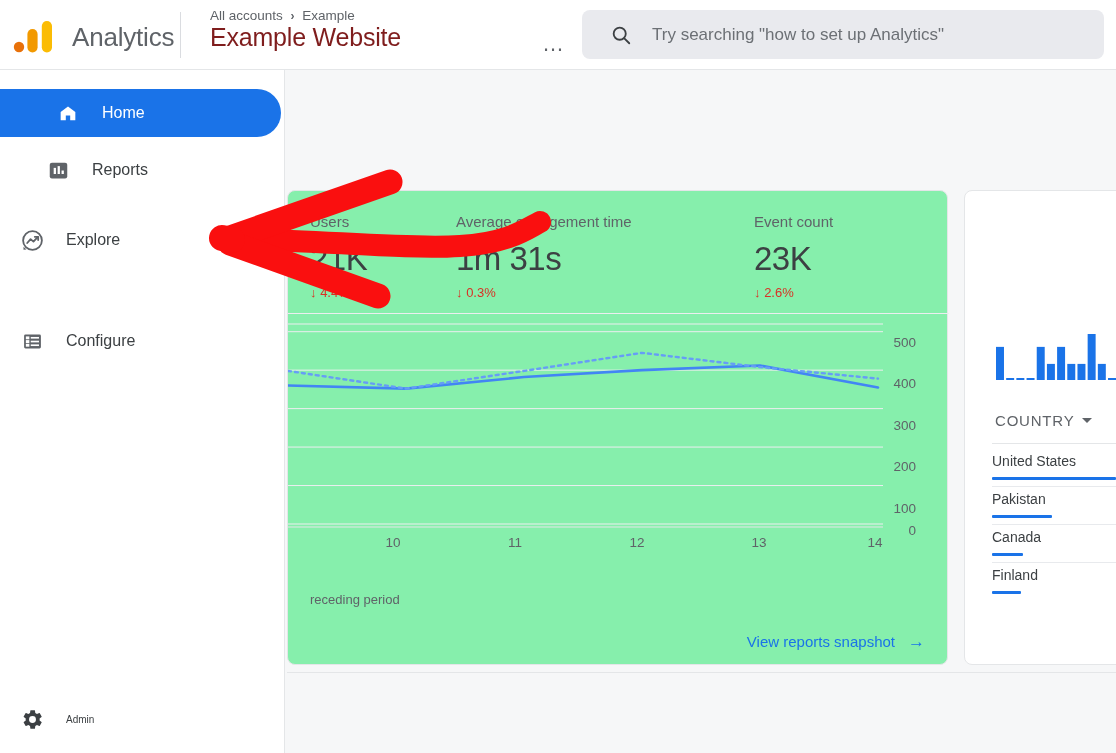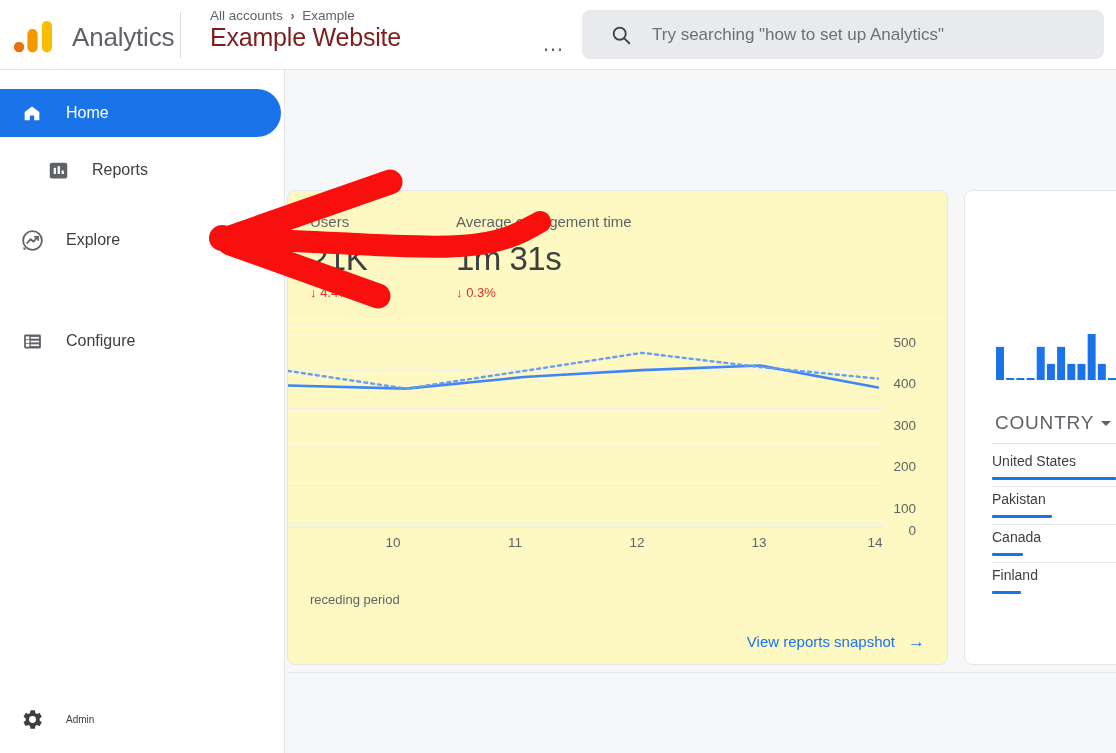--- a/index.html
+++ b/index.html
@@ -58,21 +58,21 @@
 
   
   .page-bg {
     position:absolute; left:0; top:70px; width:1116px; height:683px;
     background:#f6f7f8;
   }
 
   
   .overview-card {
     position:absolute; left:287px; top:190px; width:661px; height:475px;
-    background:#fef9c3; border:1px solid #e4e6e8; border-radius:8px;
+    background:#86efac; border:1px solid #e4e6e8; border-radius:8px;
     box-sizing:border-box;
   }
   .metrics-row { position:absolute; left:0; top:0; width:661px; height:120px; }
   .metric { position:absolute; top:22px; }
   .metric .m-label {
     font-size:15px; color:#5f6368; white-space:nowrap; line-height:18px;
   }
   .metric .m-value {
     margin-top:9px; font-size:33px; color:#3c4043; line-height:38px;
     white-space:nowrap; letter-spacing:-0.5px;
@@ -118,21 +118,21 @@
   }
   .rt-users-label { top:222px; }
   .rt-count {
     position:absolute; left:26px; top:246px;
     font-size:36px; color:#202124; line-height:42px; letter-spacing:-0.5px;
   }
   .rt-perminute-label { top:305px; }
   .rt-spark { position:absolute; left:996px; top:330px; }
   .rt-country-head {
     position:absolute; left:995px; top:412px;
-    font-size:19px; color:#5f6368; letter-spacing:0.8px;
+    font-size:15px; color:#5f6368; letter-spacing:0.8px;
     display:flex; align-items:center; white-space:nowrap; cursor:pointer; font-weight:500;
   }
   .rt-country-head .caret {
     margin-left:7px; width:0; height:0;
     border-left:5px solid transparent; border-right:5px solid transparent;
     border-top:5px solid #5f6368;
   }
   .rt-rule {
     position:absolute; left:992px; width:124px; height:1px; background:#e4e6e8;
   }
@@ -209,20 +209,28 @@
           <span class="arr">↓</span>
           <span>4.4%</span>
         </div>
       </div>
       <div class="metric m2">
         <div class="m-label">Average engagement time</div>
         <div class="m-value">1m 31s</div>
         <div class="m-delta">
           <span class="arr">↓</span>
           <span>0.3%</span>
+        </div>
+      </div>
+      <div class="metric m3">
+        <div class="m-label">Event count</div>
+        <div class="m-value">23K</div>
+        <div class="m-delta">
+          <span class="arr">↓</span>
+          <span>2.6%</span>
         </div>
       </div>
     </div>
 
     <div class="card-divider"></div>
 
     <div class="chart-area">
       <svg class="chart-svg" id="chart-svg" width="661" height="290" viewBox="0 0 661 290">
           <line x1="0" y1="17.69230769230768" x2="595" y2="17.69230769230768" stroke="#eceef0" stroke-width="1"></line>
           <line x1="0" y1="56.15384615384613" x2="595" y2="56.15384615384613" stroke="#eceef0" stroke-width="1"></line>
@@ -304,21 +312,21 @@
   <div class="country-row" style="top:567px;">
     <div class="country-name">Finland</div>
     <div class="country-bar" id="cbar3" style="width: 23%;"></div>
   </div>
 
   <div class="bottom-sep"></div>
   <div class="bottom-partial">d</div>
 
   <div class="sidebar">
 
-    <div class="nav-item active" style="top:19px;">
+    <div class="nav-item active" style="top:19px;padding-left:36px;">
       <span class="nav-icon">
         <svg width="22" height="22" viewBox="0 0 24 24">
             <path fill="#ffffff" d="M4 20v-9.2L12 5l8 5.8V20h-5.6v-5.2H9.6V20z"></path>
           </svg>
       </span>
       <span class="nav-label">Home</span>
     </div>
 
     <div class="nav-item" style="top:76px;margin-left:26px;">
       <span class="nav-icon">

